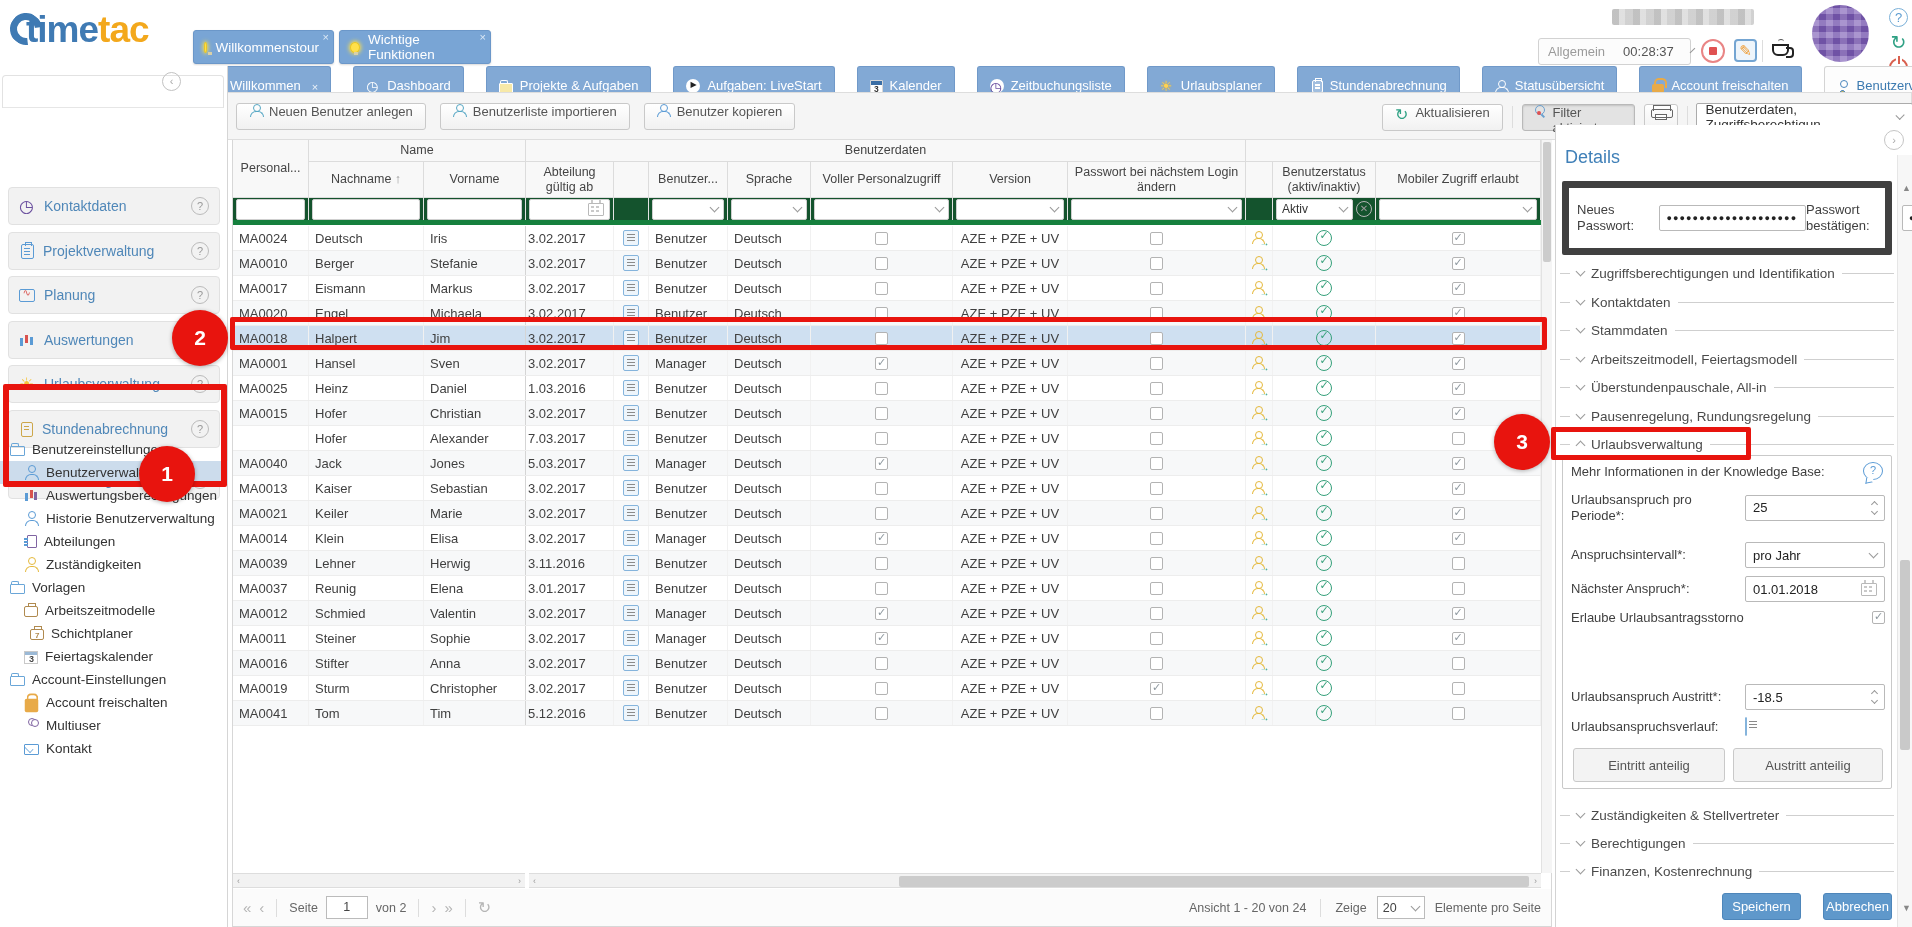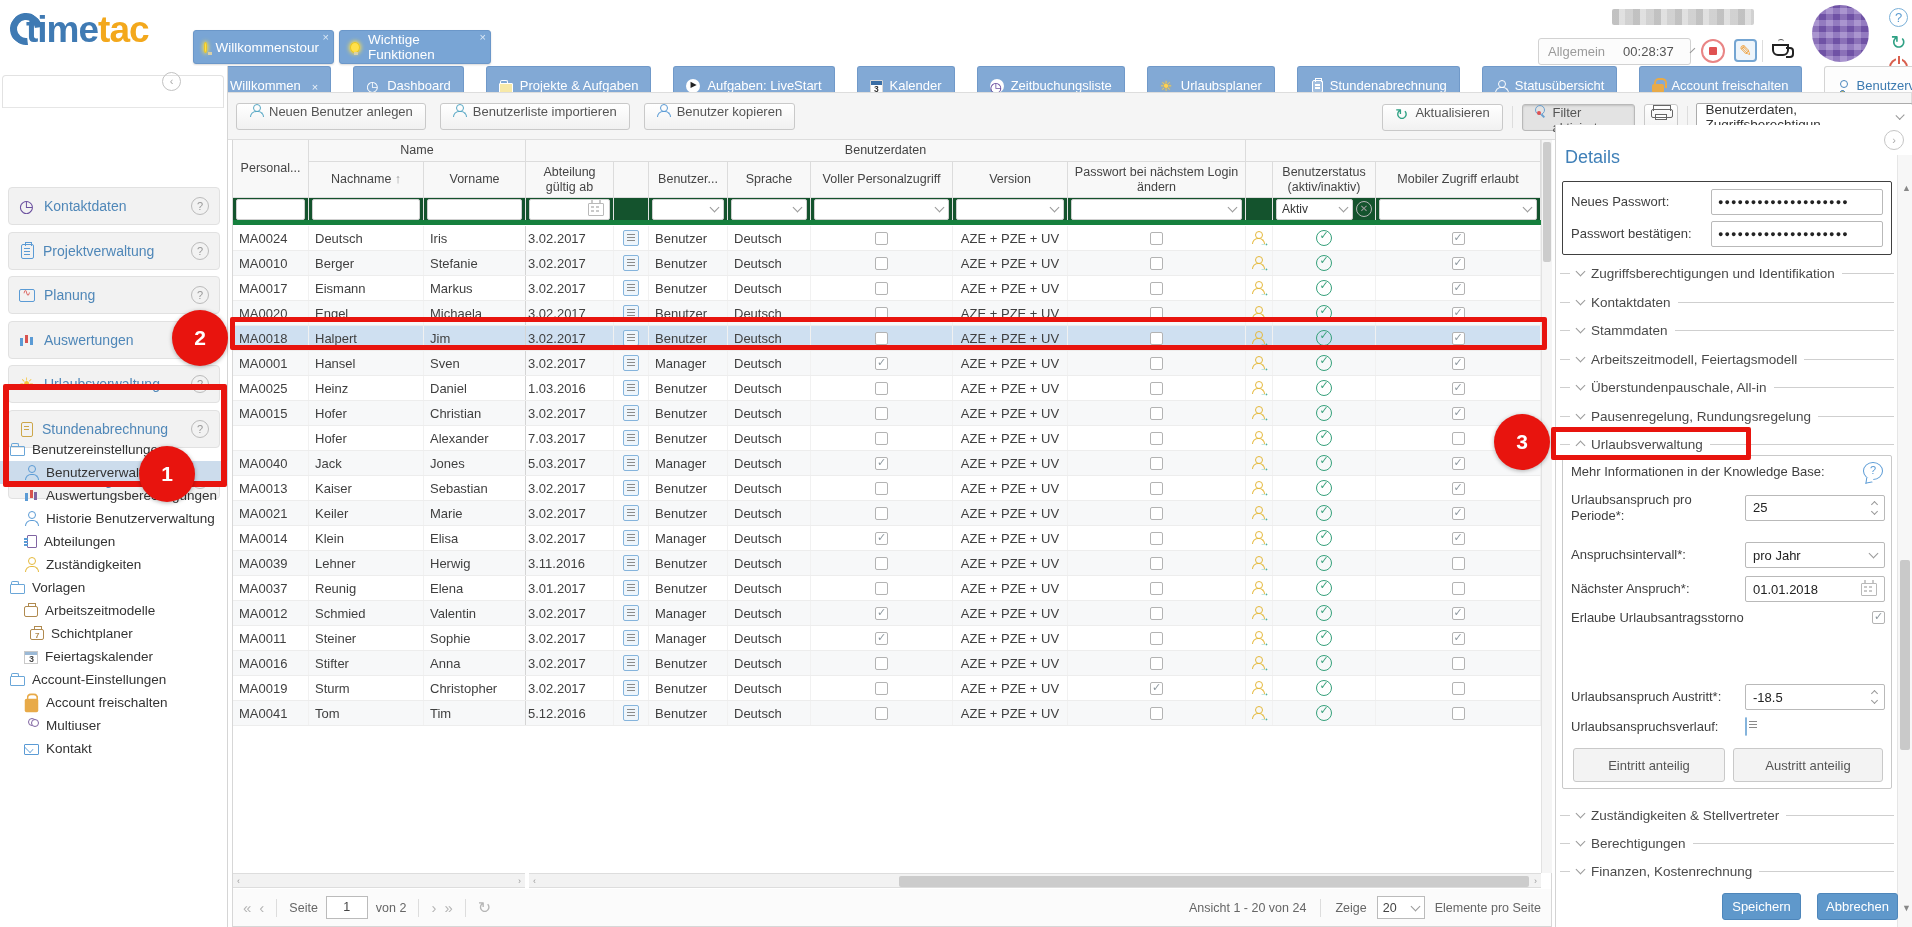--- a/index.html
+++ b/index.html
@@ -170,21 +170,21 @@
 .pgsel{width:48px;height:23px;border:1px solid #bbb;background:#fff;display:flex;align-items:center;justify-content:space-between;padding:0 5px;color:#444}
 .pager .right{margin-left:auto;display:flex;align-items:center;gap:10px}
 
 .details{position:absolute;left:1555px;top:125px;width:357px;height:802px;background:#fff;border-left:1px solid #d3d3d3}
 .dtitle{position:absolute;left:9px;top:22px;font-size:18px;color:#4080b8}
 .dcollapse{position:absolute;right:8px;top:5px;width:20px;height:20px;border:1.4px solid #c5c5c5;border-radius:50%;color:#aaa;text-align:center;font-size:11px;line-height:18px}
 .drail{position:absolute;right:0;top:30px;width:15px;height:772px;background:#f7f7f7;border-left:1px solid #e6e6e6;font-size:9px;color:#888;text-align:center}
 .drail .up{position:absolute;top:28px;left:4px}
 .drail .dn{position:absolute;top:748px;left:4px}
 .dthumb{position:absolute;left:2px;top:405px;width:10px;height:190px;background:#c9c9c9;border-radius:2px}
-.pwbox{position:absolute;left:6px;top:56px;width:330px;height:74px;border:1px solid #404040;border-radius:2px;padding:7px 8px;display:flex;flex-direction:column;justify-content:space-between}
+.pwbox{position:absolute;left:6px;top:56px;width:330px;height:74px;border:7px solid #404040;border-radius:2px;padding:7px 8px;display:flex;flex-direction:row;justify-content:space-between}
 .frow{display:flex;align-items:center;justify-content:space-between}
 .flabel{font-size:13px;color:#3f3f3f;line-height:1.2}
 .dinput{width:172px;height:26px;border:1px solid #b9b9b9;border-radius:2px;background:#fff;display:flex;align-items:center;padding:0 6px;font-size:13px;color:#222;overflow:hidden}
 .pwdots{font-size:9px;letter-spacing:1.1px;white-space:nowrap}
 .sect{position:absolute;left:4px;width:334px;height:20px;display:flex;align-items:center;gap:7px;font-size:13.5px;color:#4a4a4a}
 .sect .dash{width:10px;height:1px;background:#cfcfcf}
 .sect .line{flex:1;height:1px;background:#cfcfcf}
 .sect .chev{flex:0 0 auto;border-color:#9a9a9a}
 .ubox{position:absolute;left:6px;top:330px;width:330px;height:334px;border:1px solid #c9c9c9;border-radius:2px}
 .kbrow{position:absolute;left:8px;top:6px;width:312px;display:flex;align-items:center;justify-content:space-between;font-size:13px;color:#3f3f3f}
@@ -1245,21 +1245,21 @@
         <span class="line"></span>
       </div>
     <div class="sect" style="top:736px">
         <span class="dash"></span>
         <span class="chev"></span>
         <span>Finanzen, Kostenrechnung</span>
         <span class="line"></span>
       </div>
 
     <div class="dfoot" style="left:166px;width:79px">Speichern</div>
-    <div class="dfoot" style="left:261px;width:81px">Abbrechen</div>
+    <div class="dfoot" style="left:267px;width:69px">Abbrechen</div>
   </div>
 
   <div class="annbox" style="left:3px;top:384px;width:224px;height:103px"></div>
   <div class="anncircle" style="left:139px;top:446px">1</div>
   <div class="annbox" style="left:230px;top:317px;width:1317px;height:33px;border-width:5px"></div>
   <div class="anncircle" style="left:172px;top:310px">2</div>
   <div class="annbox" style="left:1551px;top:427px;width:200px;height:33px;border-width:5px"></div>
   <div class="anncircle" style="left:1494px;top:414px">3</div>
 
 </div>

